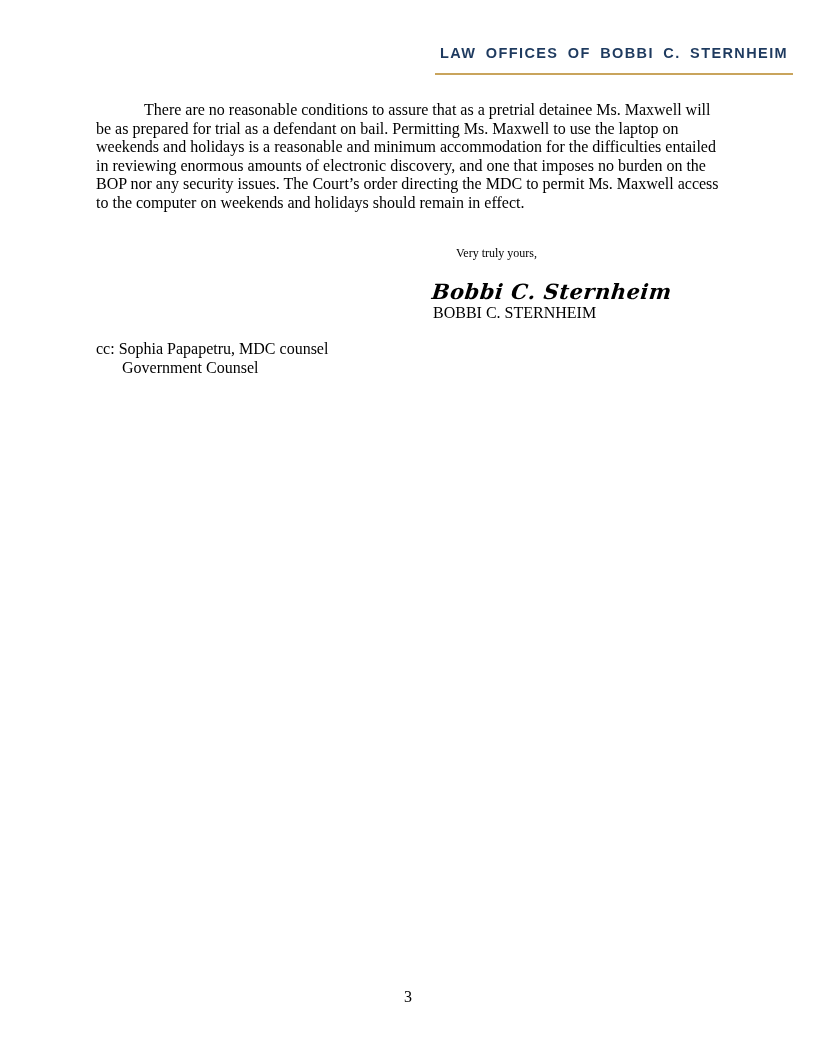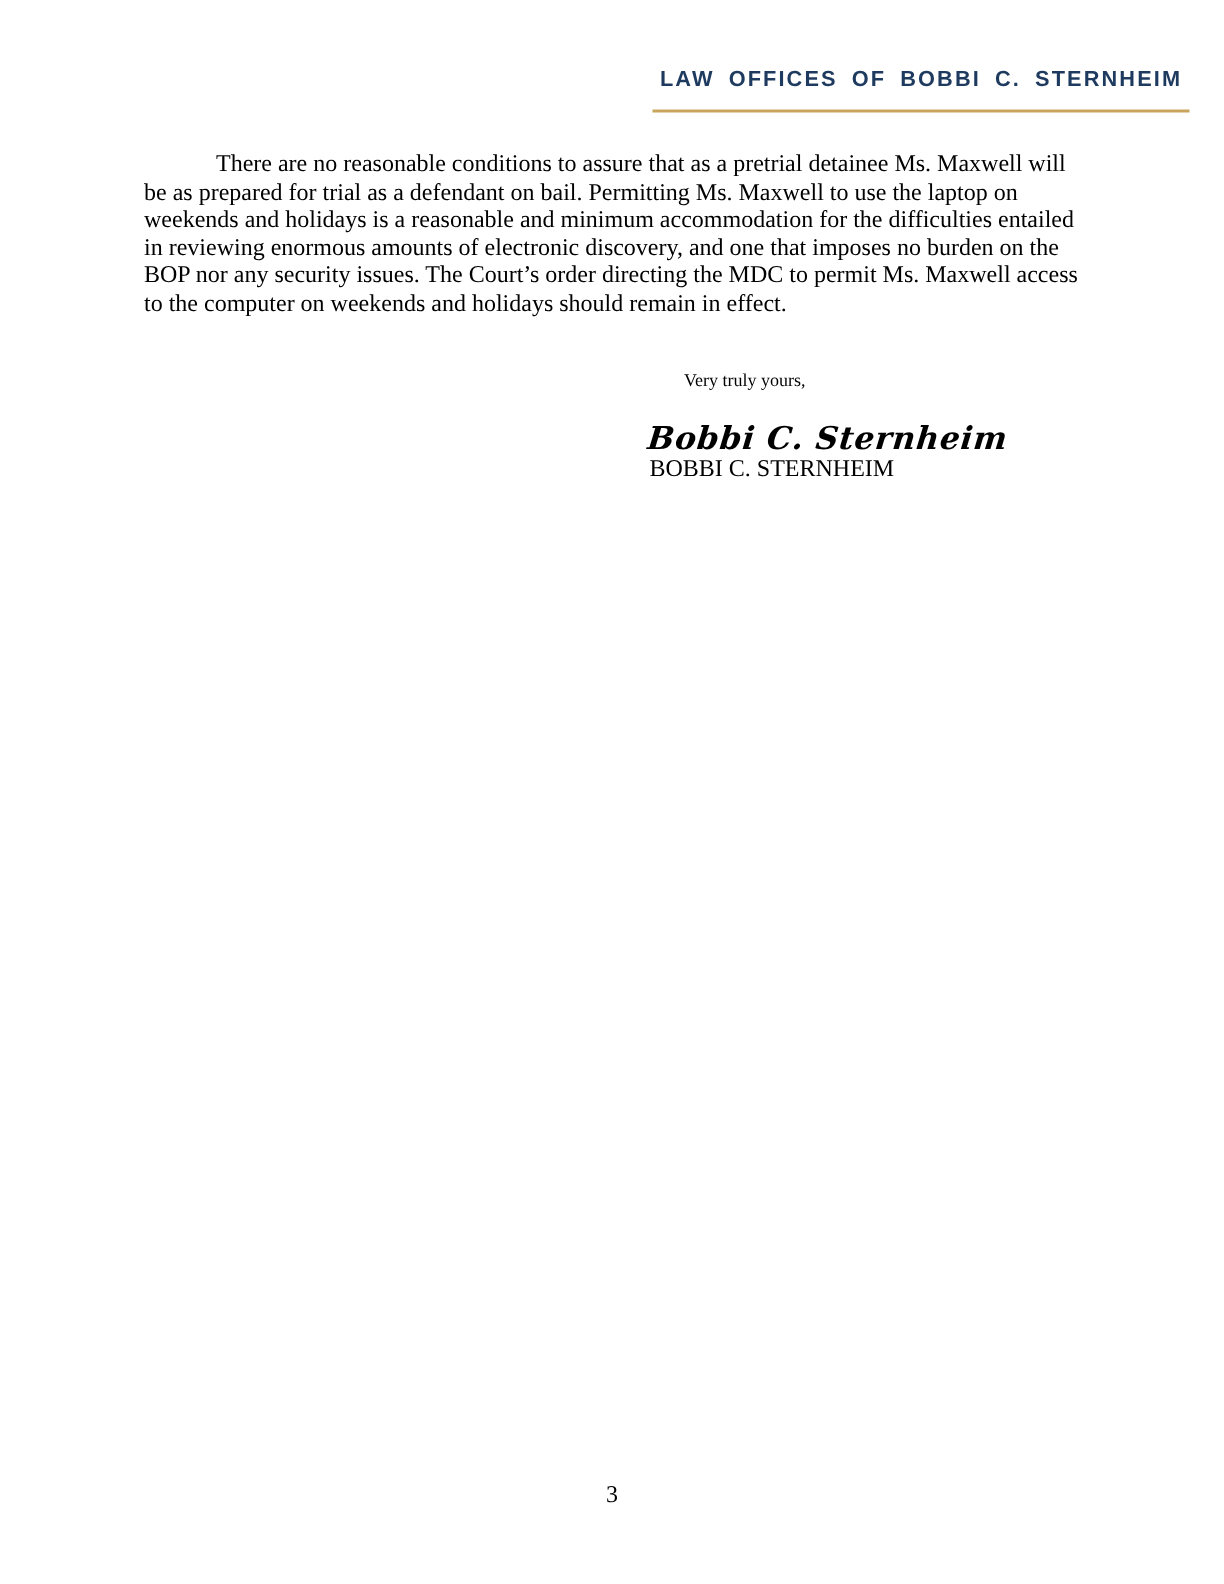--- a/index.html
+++ b/index.html
@@ -103,16 +103,20 @@
   <div class="letterhead-rule"></div>
 
   <p class="body-par">There are no reasonable conditions to assure that as a pretrial detainee Ms. Maxwell will be as prepared for trial as a defendant on bail. Permitting Ms. Maxwell to use the laptop on weekends and holidays is a reasonable and minimum accommodation for the difficulties entailed in reviewing enormous amounts of electronic discovery, and one that imposes no burden on the BOP nor any security issues. The Court’s order directing the MDC to permit Ms. Maxwell access to the computer on weekends and holidays should remain in effect.</p>
 
   <div class="closing">Very truly yours,</div>
 
   <div class="script-sig">Bobbi C. Sternheim</div>
 
   <div class="typed-sig">BOBBI C. STERNHEIM</div>
 
+  <div class="cc-block">
+    <div class="cc-line1">cc: Sophia Papapetru, MDC counsel</div>
+    <div class="cc-line2">Government Counsel</div>
+  </div>
 
   <div class="page-number">3</div>
 
 </div>
 
 </body></html>

